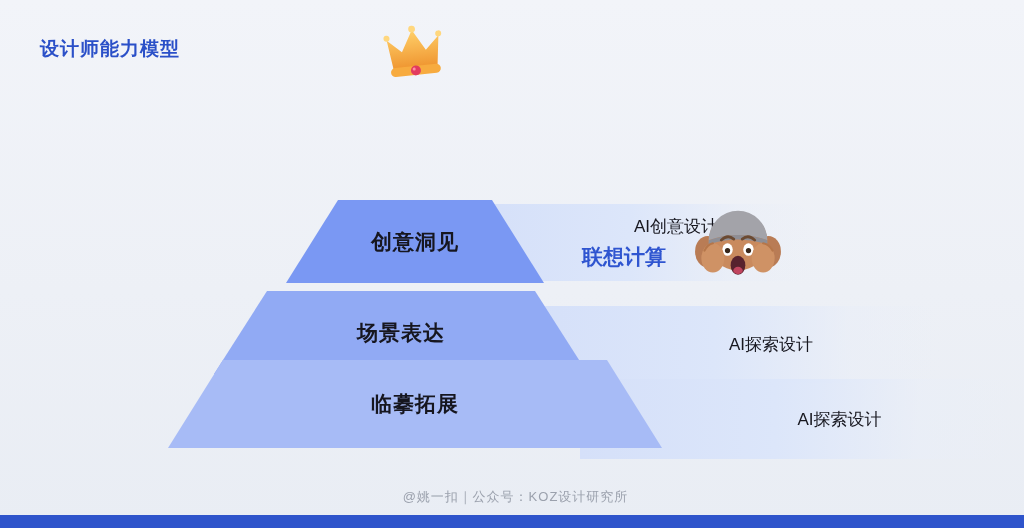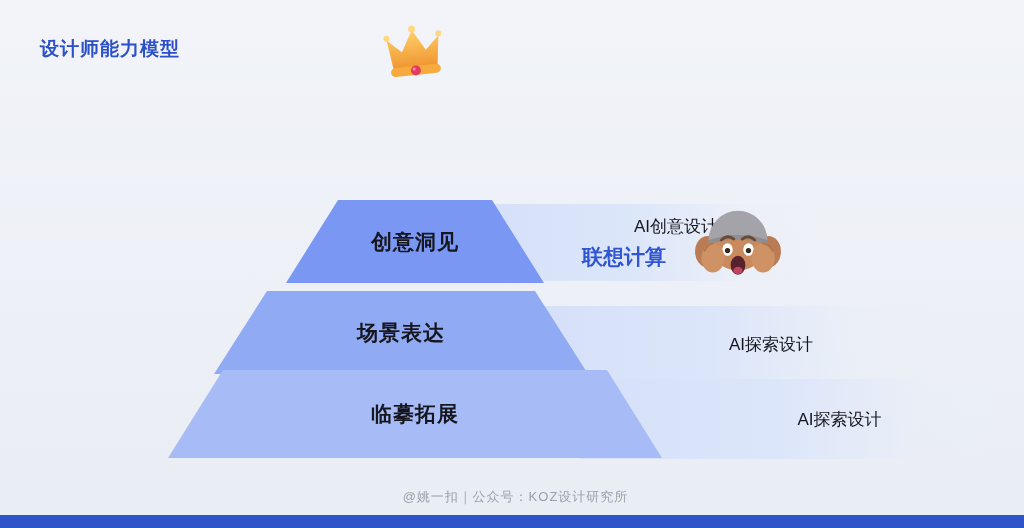--- a/index.html
+++ b/index.html
@@ -84,21 +84,21 @@
     left: 286px; top: 200px; width: 258px; height: 83px;
     background: #7a98f3;
     clip-path: polygon(52px 0, 206px 0, 258px 83px, 0 83px);
   }
   .layer-2 {
     left: 214px; top: 291px; width: 374px; height: 83px;
     background: #91aaf4;
     clip-path: polygon(53px 0, 321px 0, 374px 83px, 0 83px);
   }
   .layer-3 {
-    left: 168px; top: 370px; width: 494px; height: 88px;
+    left: 168px; top: 360px; width: 494px; height: 88px;
     background: #a7bbf6;
     clip-path: polygon(55px 0, 439px 0, 494px 88px, 0 88px);
     text-align: right;
   }
 
   
   .crown {
     position: absolute;
     left: 382px;
     top: 22px;

